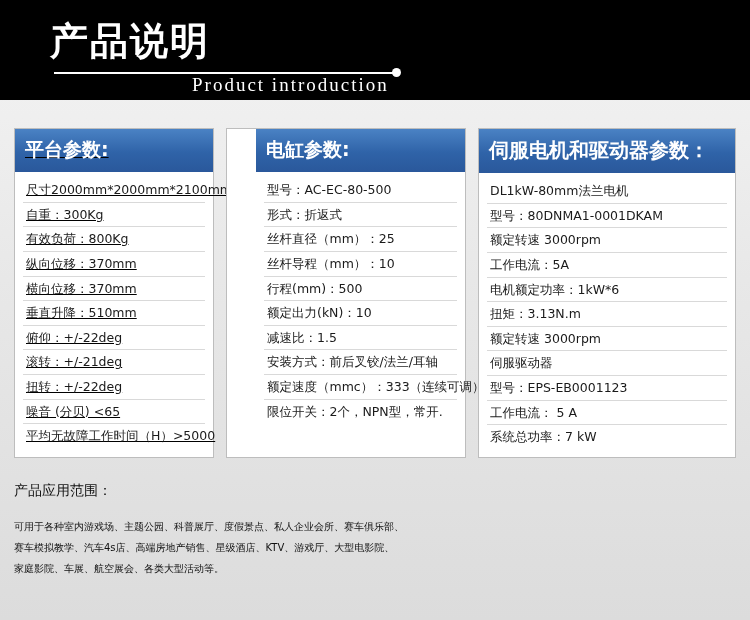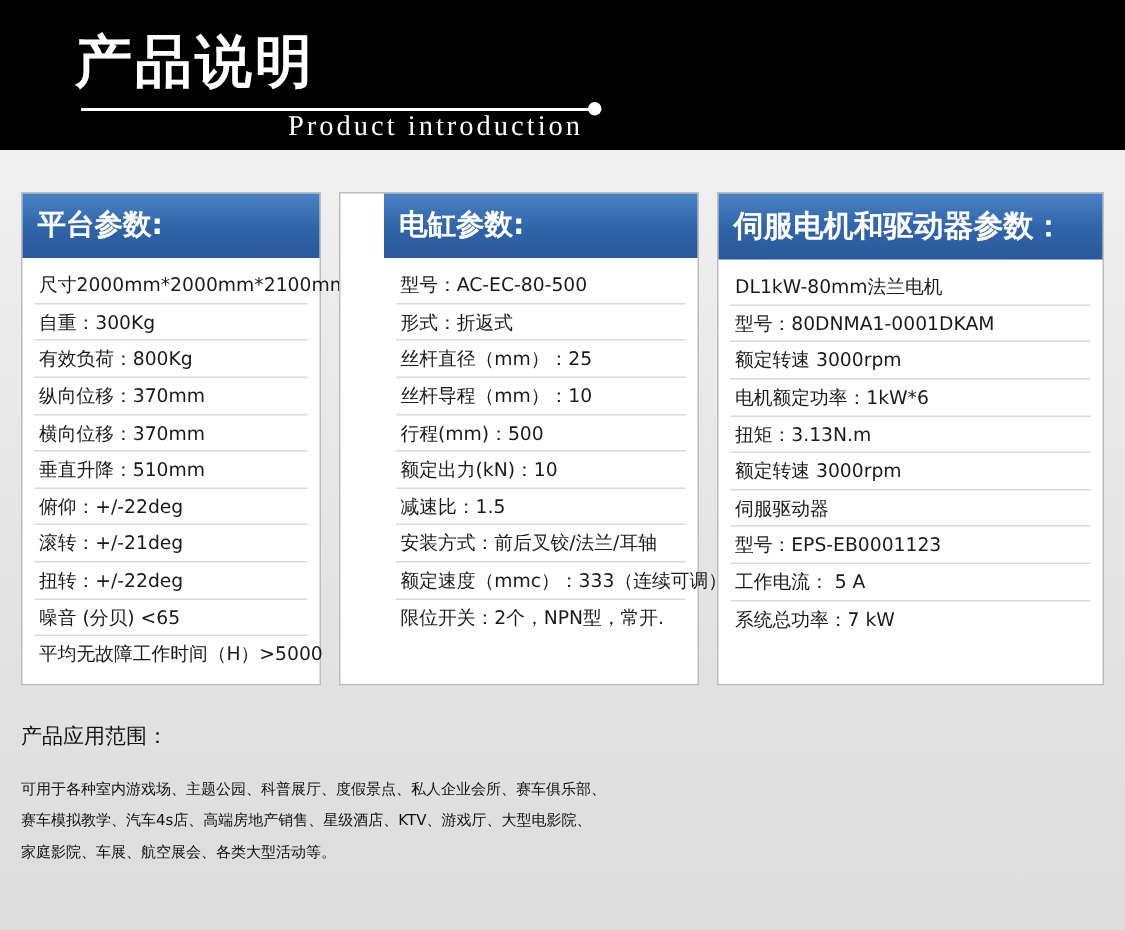--- a/index.html
+++ b/index.html
@@ -64,21 +64,21 @@
     width: 750px;
     display: flex;
     gap: 12px;
     padding: 0 14px;
   }
   .card {
     background: #ffffff;
     border: 1px solid #bdbdbd;
     padding: 0;
   }
-  .card.c1 { width: 200px; }
+  .card.c1 { width: 200px; text-decoration: underline; }
   .card.c2 { width: 240px; padding-left: 29px; }
   .card.c3 { width: 280px; }
 
   .card-head {
     background: linear-gradient(to bottom, #4a82c4 0%, #2f63a8 55%, #2a589b 100%);
     color: #ffffff;
     font-size: 19px;
     font-weight: bold;
     padding: 8px 10px 9px 10px;
     font-family: "DejaVu Sans", "Liberation Sans", sans-serif;
@@ -165,20 +165,21 @@
         <div class="row">限位开关：2个，NPN型，常开.</div>
       </div>
     </div>
 
     <div class="card c3">
       <div class="card-head">伺服电机和驱动器参数：</div>
       <div class="card-body">
         <div class="row">DL1kW-80mm法兰电机</div>
         <div class="row">型号：80DNMA1-0001DKAM</div>
         <div class="row">额定转速 3000rpm</div>
+        <div class="row">工作电流：5A</div>
         <div class="row">电机额定功率：1kW*6</div>
         <div class="row">扭矩：3.13N.m</div>
         <div class="row">额定转速 3000rpm</div>
         <div class="row">伺服驱动器</div>
         <div class="row">型号：EPS-EB0001123</div>
         <div class="row">工作电流：   5 A</div>
         <div class="row">系统总功率：7 kW</div>
       </div>
     </div>
 

